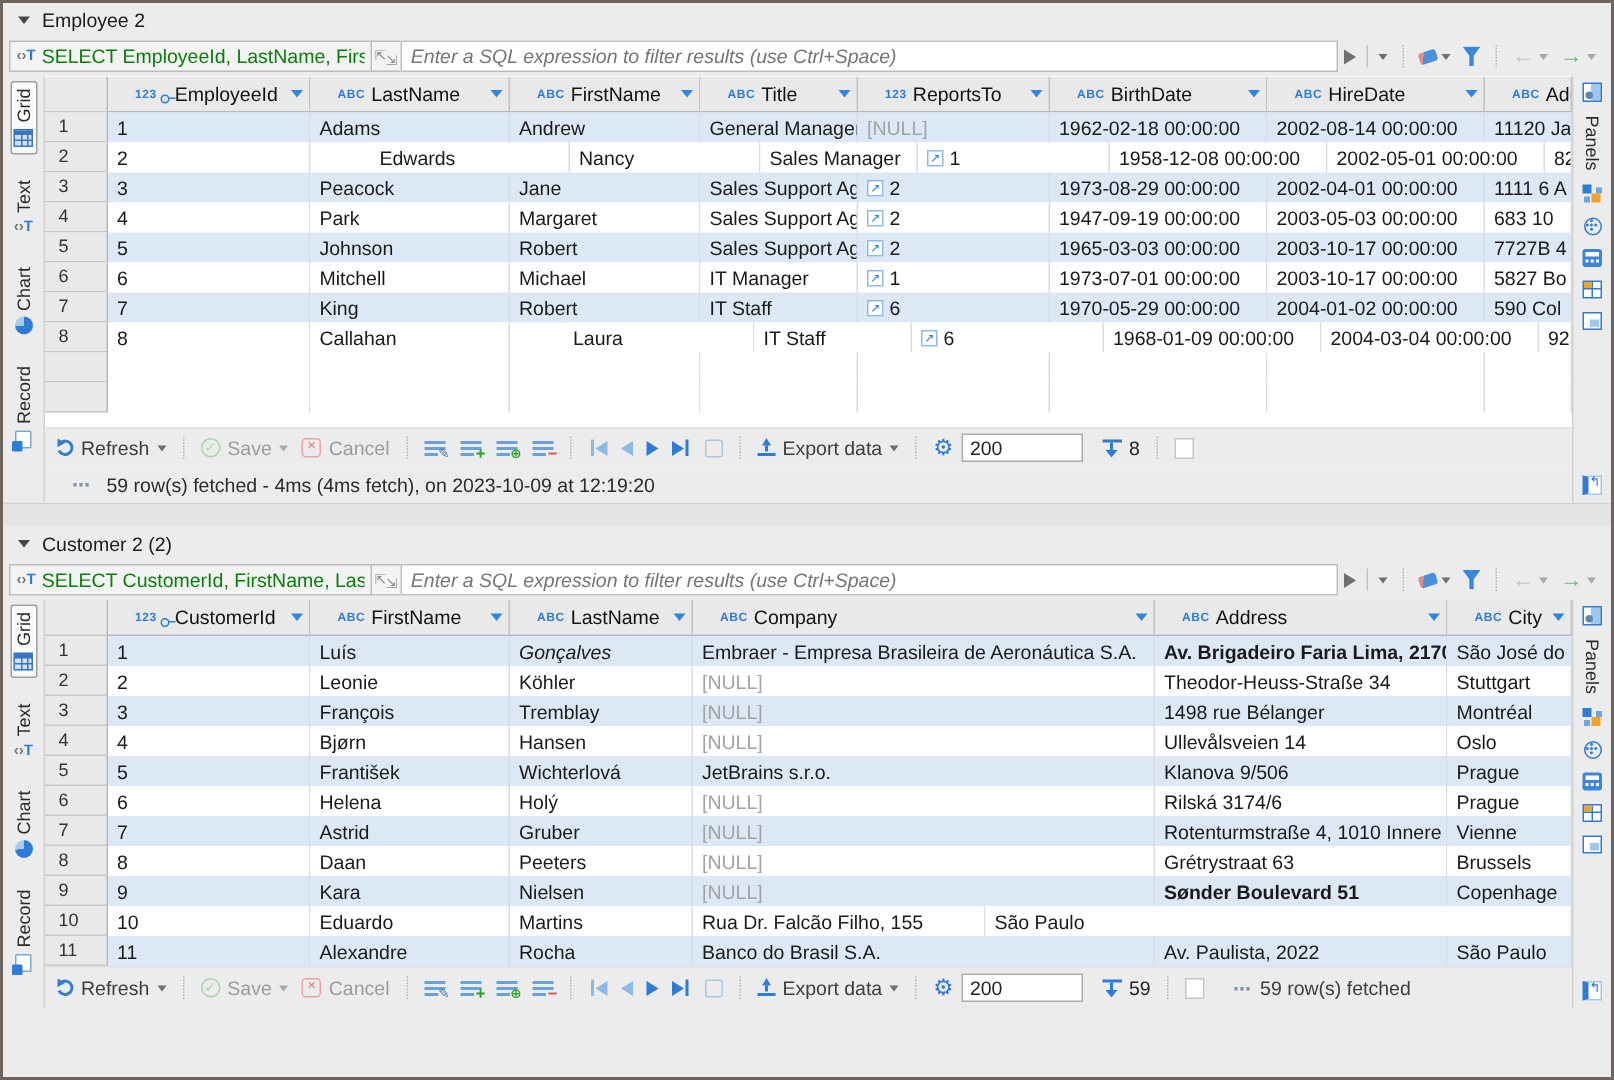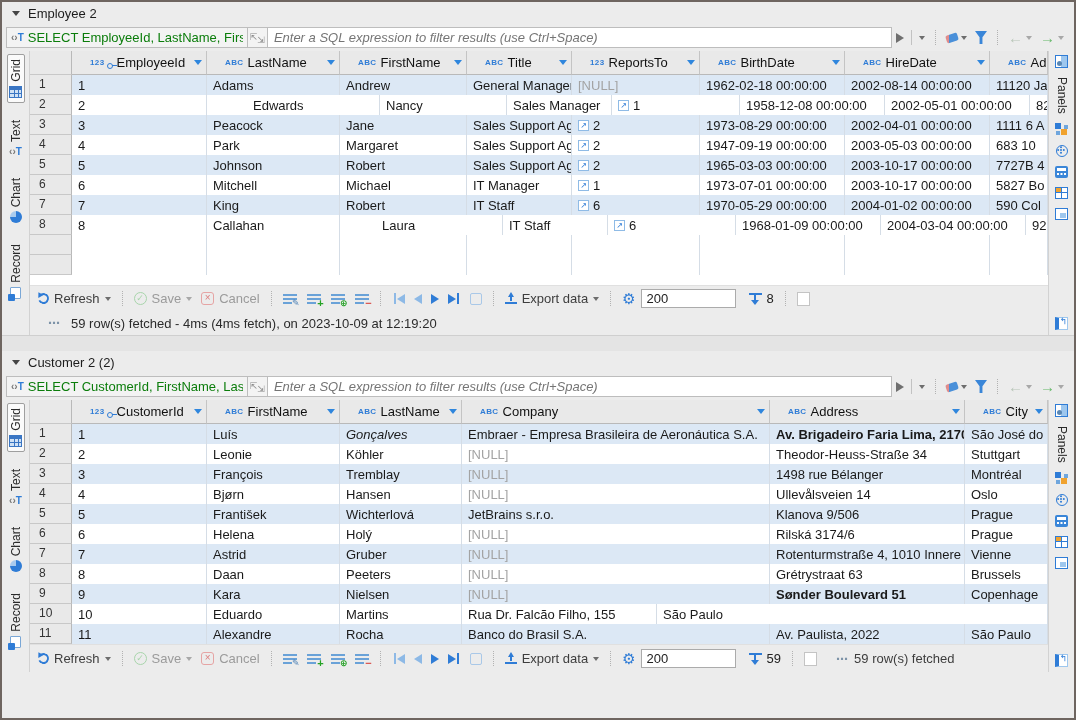--- a/index.html
+++ b/index.html
@@ -63,21 +63,21 @@
   .linkic { flex:none; width:11px; height:11px; border:1px solid #8fbbe6; background:#fff; color:#2f7cd6; font-size:8px; line-height:10px; text-align:center; }
   .grow.empty .cell { background:#fff; border-bottom:none; }
   .grow.empty .gut { background:#e9e9e9; }
 
   
   .toolbar { height:26px; display:flex; align-items:center; padding:0 8px; gap:5px; background:#ececec; color:#3d3d3d; border-top:1px solid #e0e0e0; }
   .tlabel { color:#3d3d3d; }
   .tlabel.dim { color:#9b9b9b; }
   .statusbar { height:24px; display:flex; align-items:center; gap:10px; padding-left:18px; background:#ececec; color:#2b2b2b; }
   .dots { color:#7d93a8; font-weight:700; letter-spacing:1px; font-size:12px; }
-  .sizebox { width:95px; height:19px; border:1px solid #ababab; font-size:13px; padding:0 5px; font-family:inherit; color:#222; outline:none; }
+  .sizebox { width:81px; height:19px; border:1px solid #ababab; font-size:13px; padding:0 5px; font-family:inherit; color:#222; outline:none; }
   .whitebox { width:13px; height:14px; background:#fff; border:1px solid #c4c4c4; }
   .count { color:#222; }
 
   
   .ic { display:inline-block; flex:none; }
   .ic-grid { width:13px; height:12px; border:1px solid #3a76c4; background:
       linear-gradient(#3a76c4,#3a76c4) 0 0/13px 3px no-repeat,
       linear-gradient(#3a76c4,#3a76c4) 0 6px/13px 1px no-repeat,
       linear-gradient(#3a76c4,#3a76c4) 4px 0/1px 12px no-repeat,
       linear-gradient(#3a76c4,#3a76c4) 8px 0/1px 12px no-repeat,#cfe1f5; }

